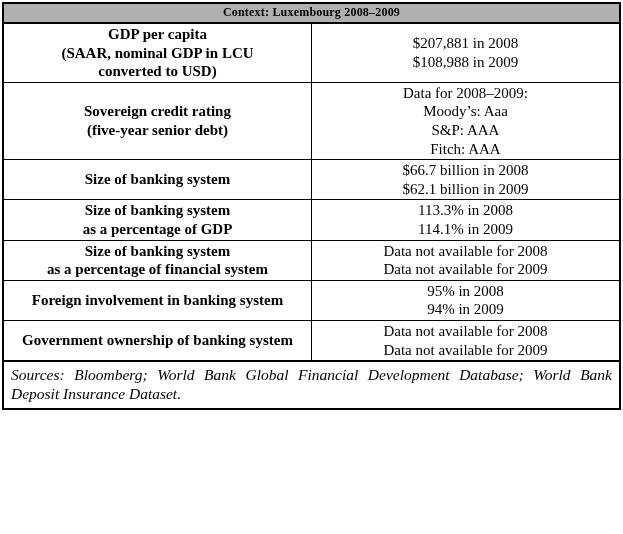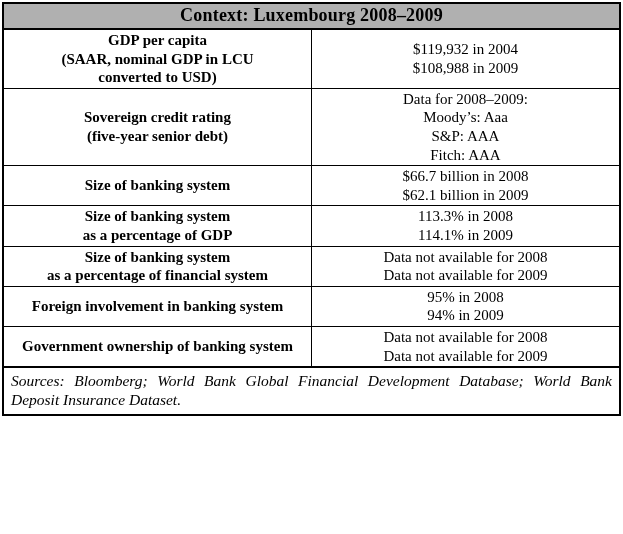--- a/index.html
+++ b/index.html
@@ -17,21 +17,21 @@
     width: 619px;
     margin: 2px;
     border-collapse: collapse;
     border: 2px solid #000000;
     table-layout: fixed;
   }
   table.context-table th.title-cell {
     background: #b0b0b0;
     border: 2px solid #000000;
     font-weight: bold;
-    font-size: 18px;
+    font-size: 12px;
     text-align: center;
     padding: 1px 2px 2px 2px;
     letter-spacing: 0.2px;
   }
   table.context-table td {
     border: 1px solid #000000;
     text-align: center;
     vertical-align: middle;
     font-size: 15px;
     line-height: 1.24;
@@ -64,21 +64,21 @@
   <thead>
     <tr>
       <th colspan="2" class="title-cell">Context: Luxembourg 2008–2009</th>
     </tr>
   </thead>
   <tbody>
     <tr>
       <td class="label-cell">GDP per capita
 (SAAR, nominal GDP in LCU
 converted to USD)</td>
-      <td class="value-cell">$119,932 in 2004
+      <td class="value-cell">$207,881 in 2008
 $108,988 in 2009</td>
     </tr>
     <tr>
       <td class="label-cell">Sovereign credit rating
 (five-year senior debt)</td>
       <td class="value-cell">Data for 2008–2009:
 Moody’s: Aaa
 S&amp;P: AAA
 Fitch: AAA</td>
     </tr>

